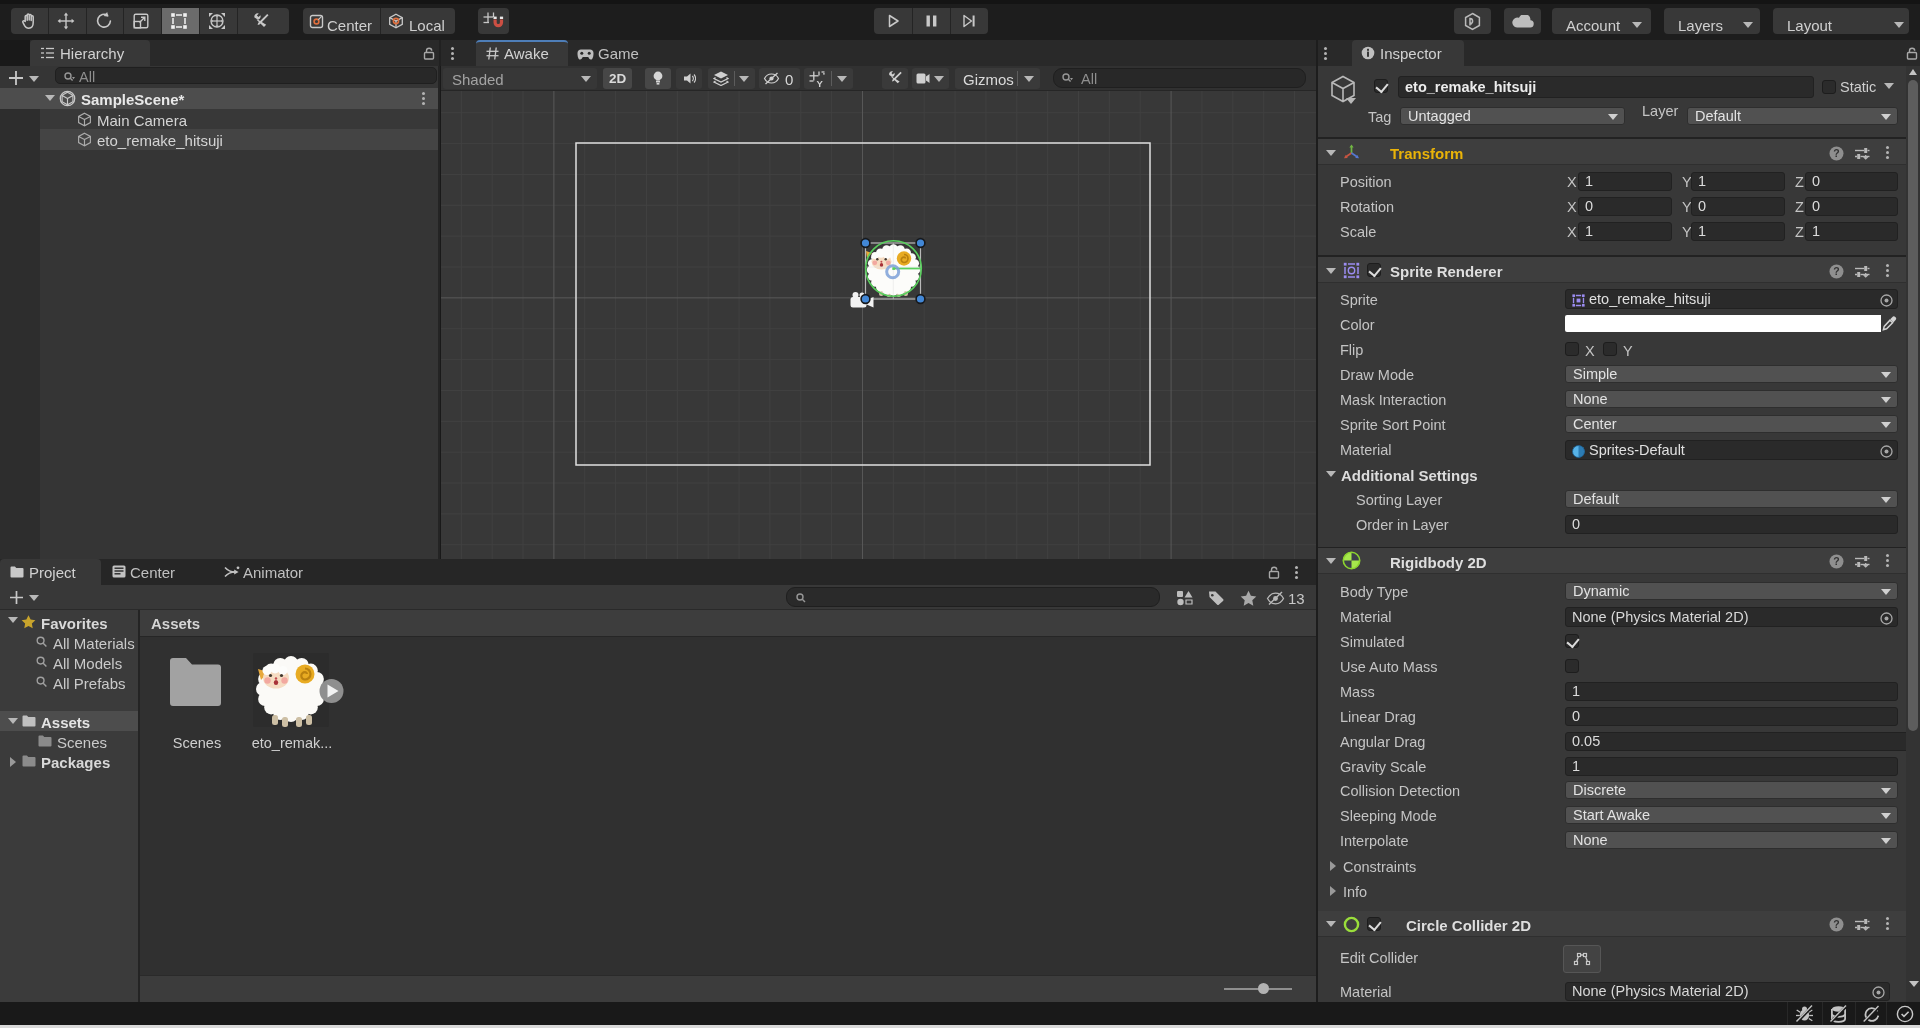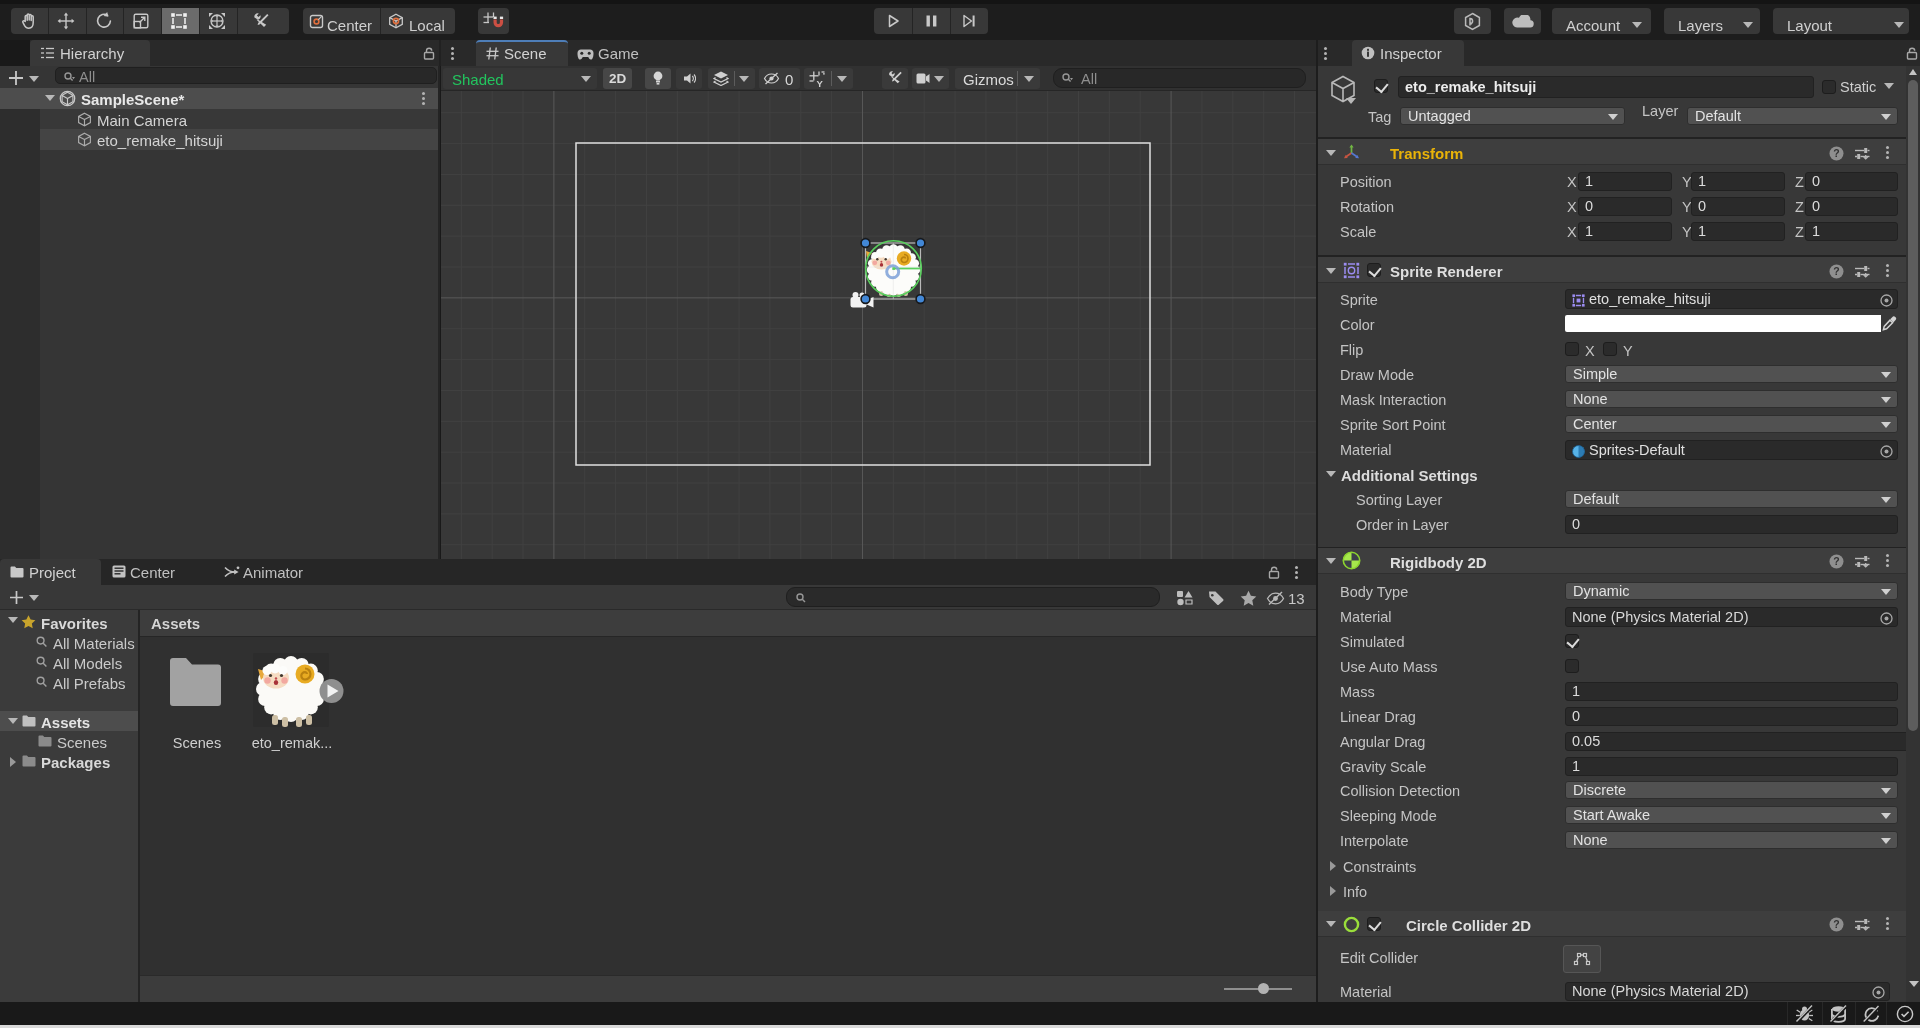--- a/index.html
+++ b/index.html
@@ -179,21 +179,21 @@
 
     <div class="abs" style="left:446px;top:0;width:92px;height:26px;background:#383838;border-radius:4px 4px 0 0;border-top:2px solid #4e7eb8;box-sizing:border-box;"></div>
     <svg class="abs" style="left:456px;top:7px;" width="13" height="13" viewBox="0 0 13 13">
       <g stroke="#c8c8c8" stroke-width="1.3" fill="none">
         <line x1="4.3" y1="0.5" x2="2.8" y2="12.5"></line>
           <line x1="10.2" y1="0.5" x2="8.7" y2="12.5"></line>
         <line x1="0.5" y1="4.3" x2="12.5" y2="4.3"></line>
           <line x1="0.5" y1="8.7" x2="12.5" y2="8.7"></line>
       </g>
     </svg>
-    <div class="txt" style="left:474px;top:4.5px;color:#d2d2d2;">Scene</div>
+    <div class="txt" style="left:474px;top:4.5px;color:#d2d2d2;">Awake</div>
 
     <svg class="abs" style="left:547px;top:9px;" width="17" height="11" viewBox="0 0 17 11">
       <path d="M4 0.5 h9 a3.5 3.5 0 0 1 3.5 3.7 c0 2.6-0.6 6.3-2.6 6.3 c-1.4 0-2-1.6-2.7-2.6 h-5.4 c-0.7 1-1.3 2.6-2.7 2.6 c-2 0-2.6-3.7-2.6-6.3 A 3.5 3.5 0 0 1 4 0.5 Z" fill="#bdbdbd"></path>
       <circle cx="4.8" cy="4.3" r="1.5" fill="#292929"></circle>
         <circle cx="12.2" cy="4.3" r="1.5" fill="#292929"></circle>
     </svg>
     <div class="txt" style="left:568px;top:4.5px;color:#c0c0c0;">Game</div>
 
     <div class="kebab" style="left:1294px;top:11.5px;"></div>
 
@@ -252,21 +252,21 @@
       <div class="txt" style="left:57px;top:3px;color:#d4d4d4;">eto_remake_hitsuji</div>
     </div>
 
     <div class="abs" style="left:438px;top:0;width:2px;height:493px;background:#242424;"></div>
   </div>
 
   <div class="abs" id="scene" style="left:441px;top:66px;width:876px;height:493px;background:#383838;overflow:hidden;">
 
     <div class="abs" style="left:0;top:0;width:876px;height:25px;background:#313131;border-bottom:1px solid #262626;box-sizing:border-box;">
       <div class="abs" style="left:2px;top:2px;width:154px;height:21px;background:#373737;border-radius:3px;">
-        <div class="txt" style="left:9px;top:3px;color:#22c55e;">Shaded</div>
+        <div class="txt" style="left:9px;top:3px;color:#a3a3a3;">Shaded</div>
         <div class="tri tridown" style="left:138px;top:8px;"></div>
       </div>
       <div class="abs" style="left:162px;top:2px;width:29px;height:21px;background:#474747;border-radius:3px;">
         <div class="txt b" style="left:6px;top:3px;color:#dadada;font-size:13.5px;">2D</div>
       </div>
       <div class="abs" style="left:204px;top:2px;width:26px;height:21px;background:#474747;border-radius:3px;"></div>
       <svg class="abs" style="left:211px;top:5px;" width="12" height="15" viewBox="0 0 12 15">
         <circle cx="6" cy="5" r="4.4" fill="#d6d6d6"></circle>
           <rect x="4" y="9.5" width="4" height="2" fill="#d6d6d6"></rect>
           <rect x="4.6" y="12" width="2.8" height="1.6" fill="#d6d6d6"></rect>

